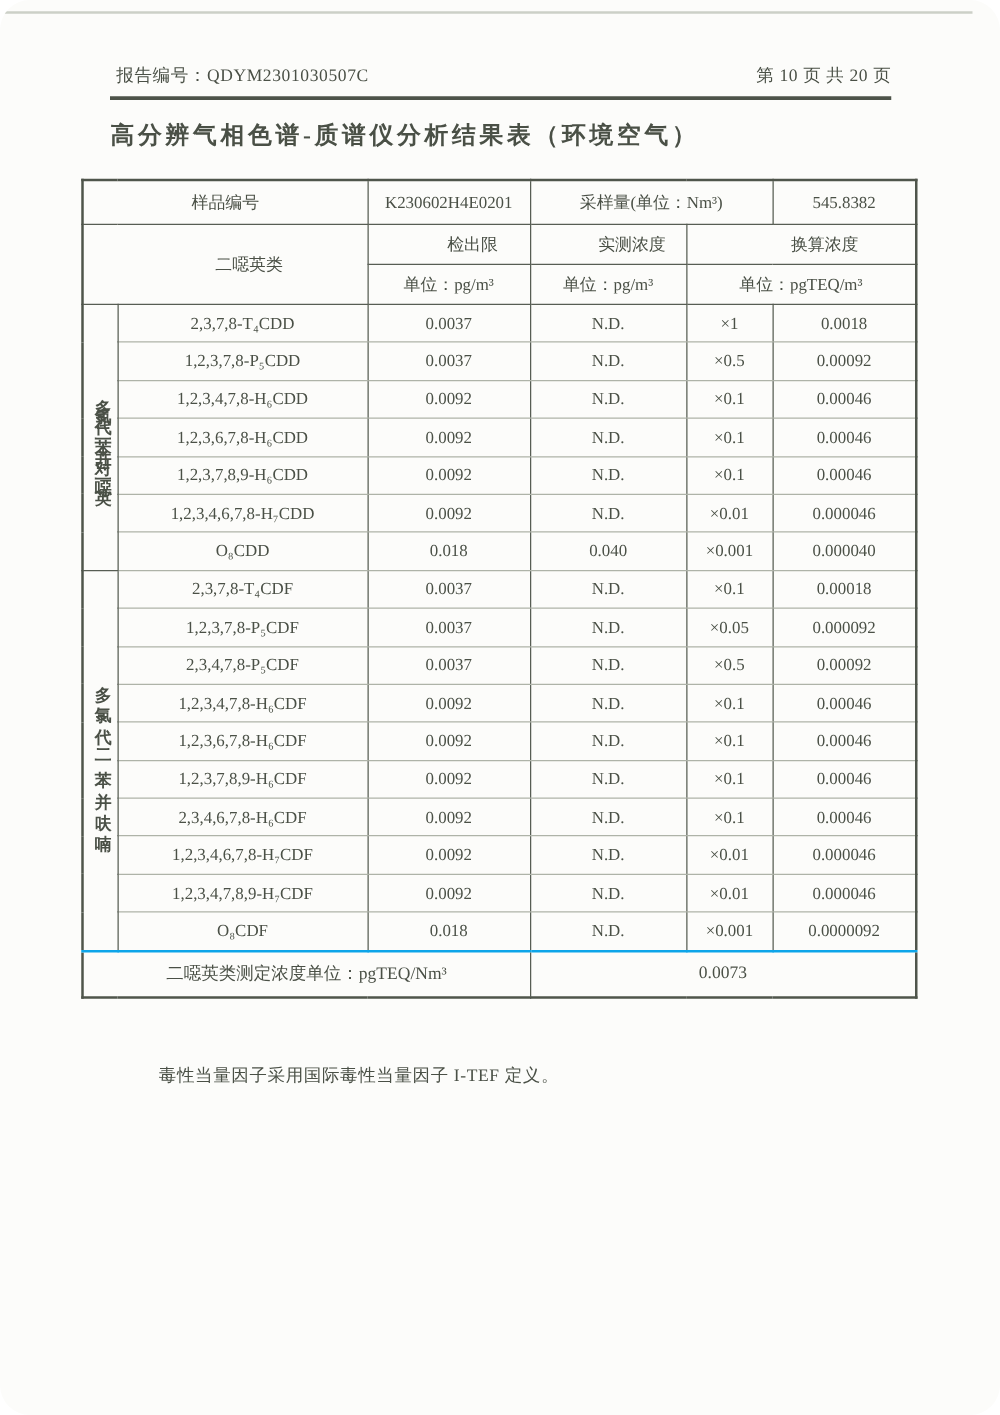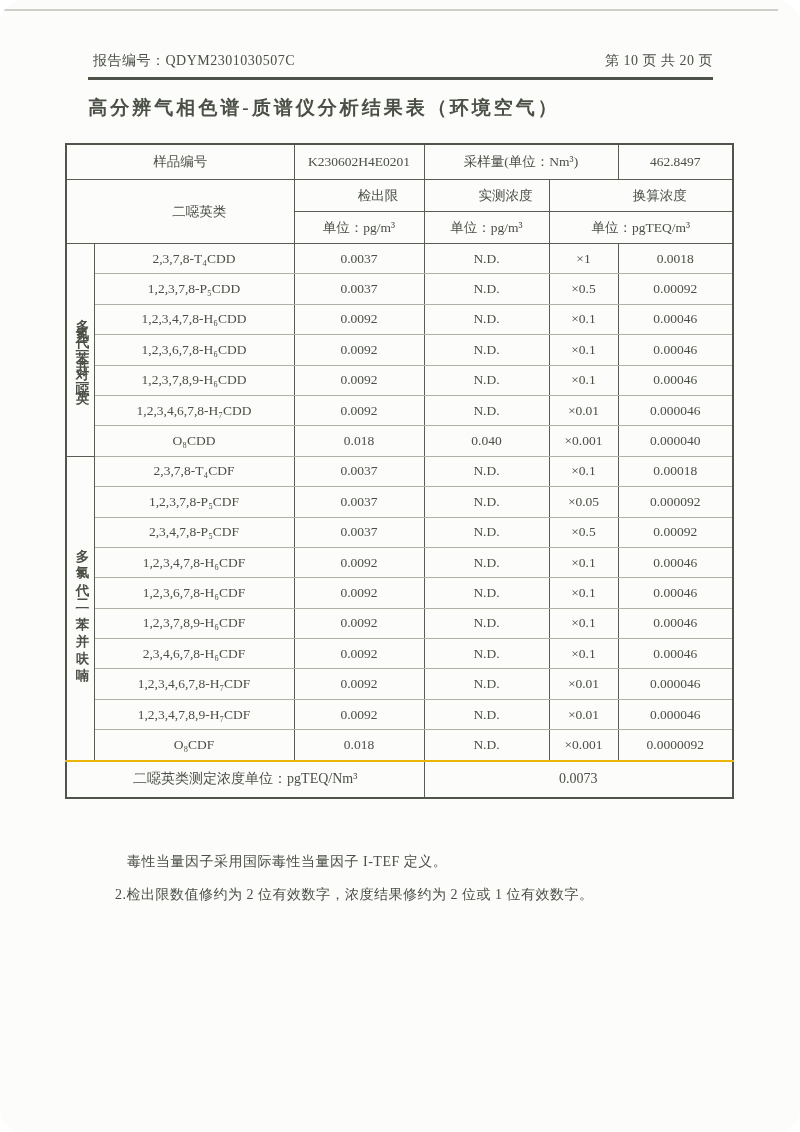--- a/index.html
+++ b/index.html
@@ -50,21 +50,21 @@
     text-align:center; vertical-align:middle;
     padding:0 2px;
     overflow:hidden;
   }
   tr.hrow1 td { height:34px; }
   tr.hrow2 td { height:31px;padding-left:40px; }
   tr.hrow3 td { height:31px; }
   tr.data td  { height:29.4px; border-top:1px solid #aeb3a8; border-bottom:1px solid #aeb3a8; }
   tr.data td.vlabel-cell { border-top:1.5px solid #575d53; border-bottom:1.5px solid #575d53; }
   tr.group-start td { border-top:1.8px solid #575d53; }
-  tr.frow td { height:35px; border-top:2px solid #eab308; font-size:14px; }
+  tr.frow td { height:35px; border-top:2px solid #0ea5e9; font-size:14px; }
   .bold { font-weight:normal; }
   .vlabel-cell { padding:0; }
   .vlabel {
     display:inline-block;
     writing-mode:vertical-lr; text-orientation:upright;
     font-weight:bold; font-size:13.5px;
     letter-spacing:8px; line-height:26px;
   }
   .vlabel.wide { letter-spacing:17px; }
 
@@ -97,21 +97,21 @@
       <col style="width:125px">
         <col style="width:69px">
         <col style="width:115px">
     </colgroup>
 
     <tbody>
         <tr class="hrow1">
       <td colspan="2" class="bold">样品编号</td>
       <td>K230602H4E0201</td>
       <td colspan="2" class="bold">采样量(单位：Nm³)</td>
-      <td>462.8497</td>
+      <td>545.8382</td>
     </tr>
 
     <tr class="hrow2">
       <td colspan="2" rowspan="2" class="bold">二噁英类</td>
       <td class="bold">检出限</td>
       <td class="bold">实测浓度</td>
       <td colspan="2" class="bold">换算浓度</td>
     </tr>
     <tr class="hrow3">
       <td class="bold">单位：pg/m³</td>
@@ -244,15 +244,14 @@
 
     <tr class="frow">
       <td colspan="3" class="bold">二噁英类测定浓度单位：pgTEQ/Nm³</td>
       <td colspan="3">0.0073</td>
     </tr>
   </tbody>
     </table>
 
   <div class="notes">
     <div class="n2">毒性当量因子采用国际毒性当量因子 I-TEF 定义。</div>
-    <div class="n3">2.检出限数值修约为 2 位有效数字，浓度结果修约为 2 位或 1 位有效数字。</div>
   </div>
 </div>
 
 </body></html>

